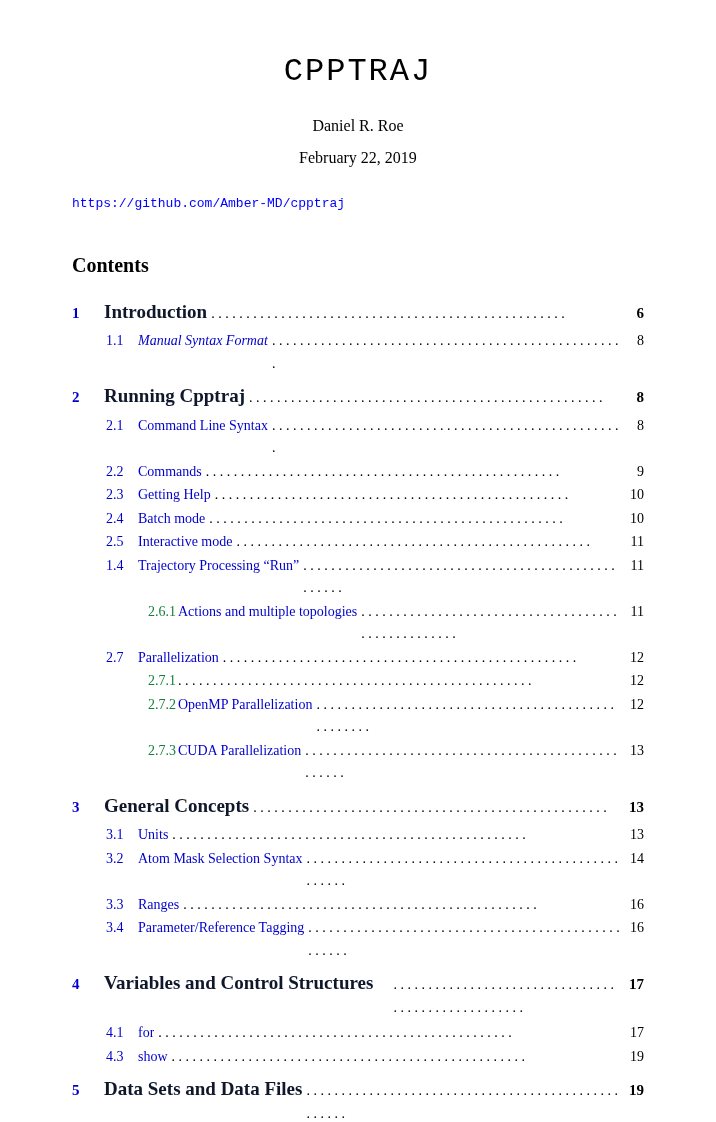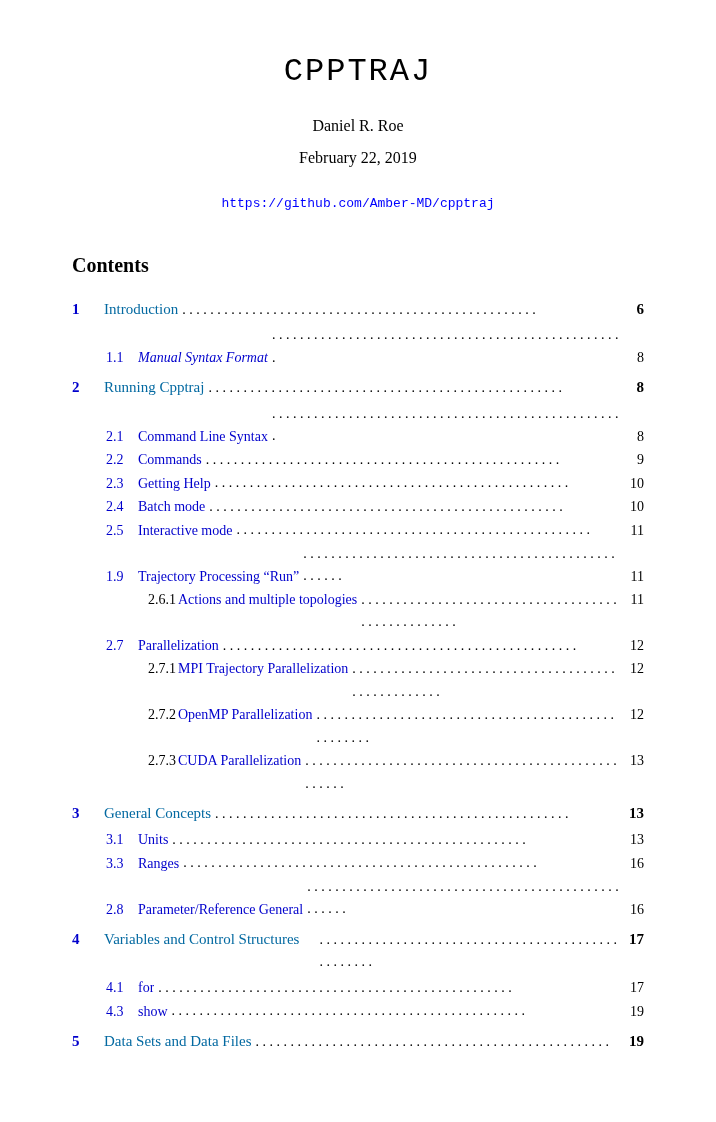--- a/index.html
+++ b/index.html
@@ -29,21 +29,20 @@
       margin-bottom: 8px;
     }
 
     .doc-date {
       text-align: center;
       font-size: 16px;
       margin-bottom: 24px;
     }
 
     .doc-url {
-      text-align: center;
       font-family: 'Courier New', monospace;
       font-size: 13px;
       color: #00f;
       margin-bottom: 36px;
     }
 
     .contents-title {
       font-size: 20px;
       font-weight: bold;
       margin-bottom: 18px;
@@ -72,36 +71,36 @@
     }
 
     .toc-num-sub {
       color: #00c;
       font-size: 14px;
       padding-left: 16px;
       min-width: 48px;
     }
 
     .toc-num-subsub {
-      color: #000000;
+      color: #15803d;
       font-size: 14px;
       padding-left: 38px;
       min-width: 68px;
     }
 
     .toc-label {
       flex: 1;
       overflow: hidden;
       white-space: nowrap;
     }
 
     .toc-label-major {
-      color: #0369a1;
-      font-weight: normal;
-      font-size: 15px;
+      color: #0f172a;
+      font-weight: bold;
+      font-size: 19px;
     }
 
     .toc-label-sub {
       color: #00c;
       font-size: 14px;
     }
 
     .toc-dots {
       flex: 1;
       overflow: hidden;
@@ -126,21 +125,21 @@
       font-size: 15px;
     }
 
     .toc-major-row {
       display: flex;
       align-items: baseline;
       margin-bottom: 3px;
       margin-top: 8px;
     }
 
-    .indent-sub { padding-left: 18px; align-items: flex-end; }
+    .indent-sub { padding-left: 18px; }
     .indent-subsub { padding-left: 38px; }
   </style>
 </head>
 <body>
 
 <div class="doc-title">CPPTRAJ</div>
 <div class="doc-author">Daniel R. Roe</div>
 <div class="doc-date">February 22, 2019</div>
 <div class="doc-url">https://github.com/Amber-MD/cpptraj</div>
 
@@ -189,40 +188,39 @@
         <span class="toc-dots"></span>
         <span class="toc-page">10</span>
       </div>
     <div class="toc-row indent-sub">
         <span class="toc-num-sub">2.5</span>
         <span class="toc-label toc-label-sub" style="flex:none; margin-right:4px;">Interactive mode</span>
         <span class="toc-dots"></span>
         <span class="toc-page">11</span>
       </div>
     <div class="toc-row indent-sub">
-        <span class="toc-num-sub">1.9</span>
+        <span class="toc-num-sub">1.4</span>
         <span class="toc-label toc-label-sub" style="flex:none; margin-right:4px;">Trajectory Processing “Run”</span>
         <span class="toc-dots"></span>
         <span class="toc-page">11</span>
       </div>
     <div class="toc-row indent-subsub">
             <span class="toc-num-subsub">2.6.1</span>
             <span class="toc-label toc-label-sub" style="flex:none; margin-right:4px;">Actions and multiple topologies</span>
             <span class="toc-dots"></span>
             <span class="toc-page">11</span>
           </div>
     <div class="toc-row indent-sub">
         <span class="toc-num-sub">2.7</span>
         <span class="toc-label toc-label-sub" style="flex:none; margin-right:4px;">Parallelization</span>
         <span class="toc-dots"></span>
         <span class="toc-page">12</span>
       </div>
     <div class="toc-row indent-subsub">
             <span class="toc-num-subsub">2.7.1</span>
-            <span class="toc-label toc-label-sub" style="flex:none; margin-right:4px;">MPI Trajectory Parallelization</span>
             <span class="toc-dots"></span>
             <span class="toc-page">12</span>
           </div>
     <div class="toc-row indent-subsub">
             <span class="toc-num-subsub">2.7.2</span>
             <span class="toc-label toc-label-sub" style="flex:none; margin-right:4px;">OpenMP Parallelization</span>
             <span class="toc-dots"></span>
             <span class="toc-page">12</span>
           </div>
     <div class="toc-row indent-subsub">
@@ -237,28 +235,34 @@
     <span class="toc-dots"></span>
     <span class="toc-page toc-page-major">13</span>
   </div>
     <div class="toc-row indent-sub">
         <span class="toc-num-sub">3.1</span>
         <span class="toc-label toc-label-sub" style="flex:none; margin-right:4px;">Units</span>
         <span class="toc-dots"></span>
         <span class="toc-page">13</span>
       </div>
     <div class="toc-row indent-sub">
+        <span class="toc-num-sub">3.2</span>
+        <span class="toc-label toc-label-sub" style="flex:none; margin-right:4px;">Atom Mask Selection Syntax</span>
+        <span class="toc-dots"></span>
+        <span class="toc-page">14</span>
+      </div>
+    <div class="toc-row indent-sub">
         <span class="toc-num-sub">3.3</span>
         <span class="toc-label toc-label-sub" style="flex:none; margin-right:4px;">Ranges</span>
         <span class="toc-dots"></span>
         <span class="toc-page">16</span>
       </div>
     <div class="toc-row indent-sub">
-        <span class="toc-num-sub">2.8</span>
-        <span class="toc-label toc-label-sub" style="flex:none; margin-right:4px;">Parameter/Reference General</span>
+        <span class="toc-num-sub">3.4</span>
+        <span class="toc-label toc-label-sub" style="flex:none; margin-right:4px;">Parameter/Reference Tagging</span>
         <span class="toc-dots"></span>
         <span class="toc-page">16</span>
       </div>
     <div class="toc-major-row">
     <span class="toc-num toc-num-major">4</span>
     <span class="toc-label toc-label-major" style="flex:none; margin-right:20px;">Variables and Control Structures</span>
     <span class="toc-dots"></span>
     <span class="toc-page toc-page-major">17</span>
   </div>
     <div class="toc-row indent-sub">

